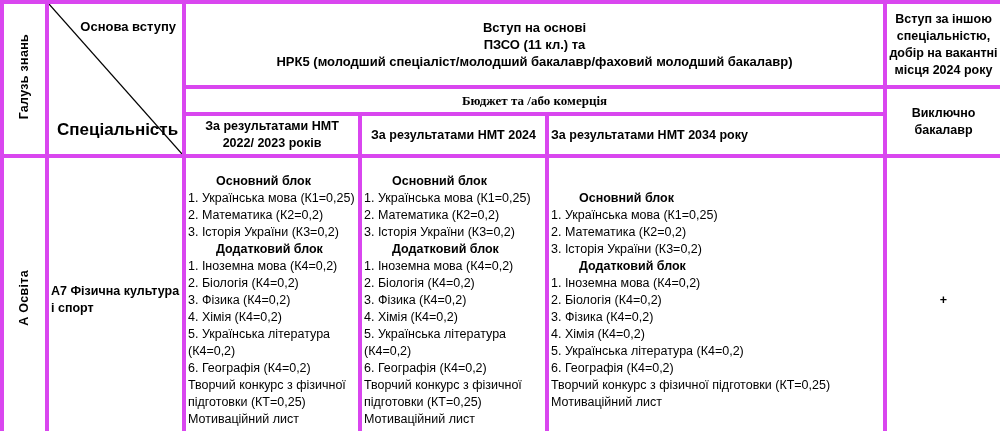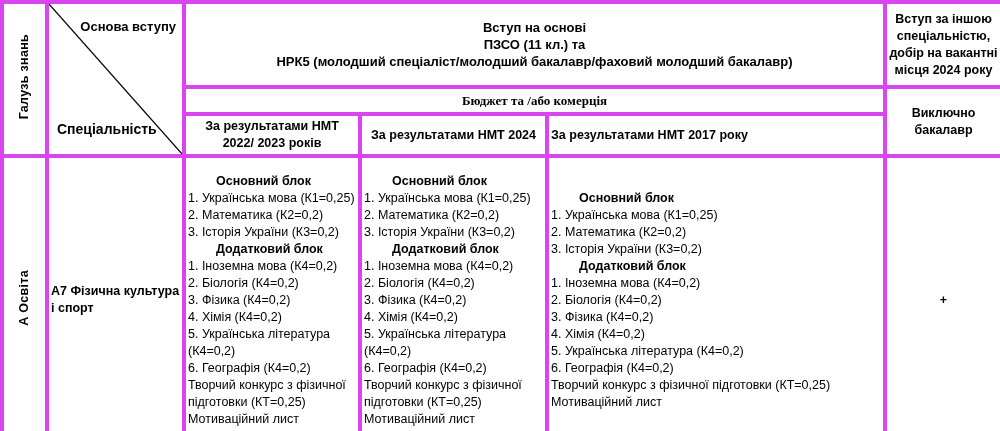--- a/index.html
+++ b/index.html
@@ -13,21 +13,21 @@
   
   .vcell{text-align:center;vertical-align:middle;}
   .vtext{writing-mode:vertical-rl;transform:rotate(180deg);font-weight:bold;
     font-size:12.5px;letter-spacing:.3px;display:inline-block;}
   
   .corner{position:relative;padding:0;}
   .corner svg{position:absolute;left:0;top:0;width:100%;height:100%;display:block;}
   .corner .corner-top{position:absolute;top:14px;right:6px;font-weight:bold;
     font-size:13px;text-align:right;}
   .corner .corner-bottom{position:absolute;bottom:16px;left:8px;font-weight:bold;
-    font-size:14px;}
+    font-size:17px;}
   
   .hdr{font-weight:bold;text-align:center;}
   .hdr-left{font-weight:bold;text-align:left;padding-left:6px;}
   
   .list-cell{vertical-align:top;padding:3px 2px 2px 5px;}
   .list-cell .li{white-space:normal;}
   .list-cell .bold{font-weight:bold;margin-left:28px;}
   .list-cell .italic{}
   .spec-cell{vertical-align:top;padding:3px 2px 2px 5px;font-weight:bold;font-size:13px;}
   .plus-cell{text-align:center;font-weight:bold;font-size:14px;}
@@ -65,21 +65,21 @@
     </tr>
 
     <tr style="height:27px">
       <td class="hdr" colspan="3" style="font-size:13px;font-family:Liberation Serif, serif;">Бюджет та /або комерція</td>
       <td class="hdr" rowspan="2">Виключно бакалавр</td>
     </tr>
 
     <tr style="height:31px">
       <td class="hdr">За результатами НМТ 2022/ 2023 років</td>
       <td class="hdr">За результатами НМТ 2024</td>
-      <td class="hdr-left">За результатами НМТ 2017 року</td>
+      <td class="hdr-left">За результатами НМТ 2034 року</td>
     </tr>
 
     <tr style="height:288px">
       <td class="vcell">
         <span class="vtext">А Освіта</span>
       </td>
       <td class="spec-cell">А7 Фізична культура і спорт</td>
       <td class="list-cell">
             <div class="li bold">Основний блок</div>
             <div class="li regular">1. Українська мова (К1=0,25)</div>

